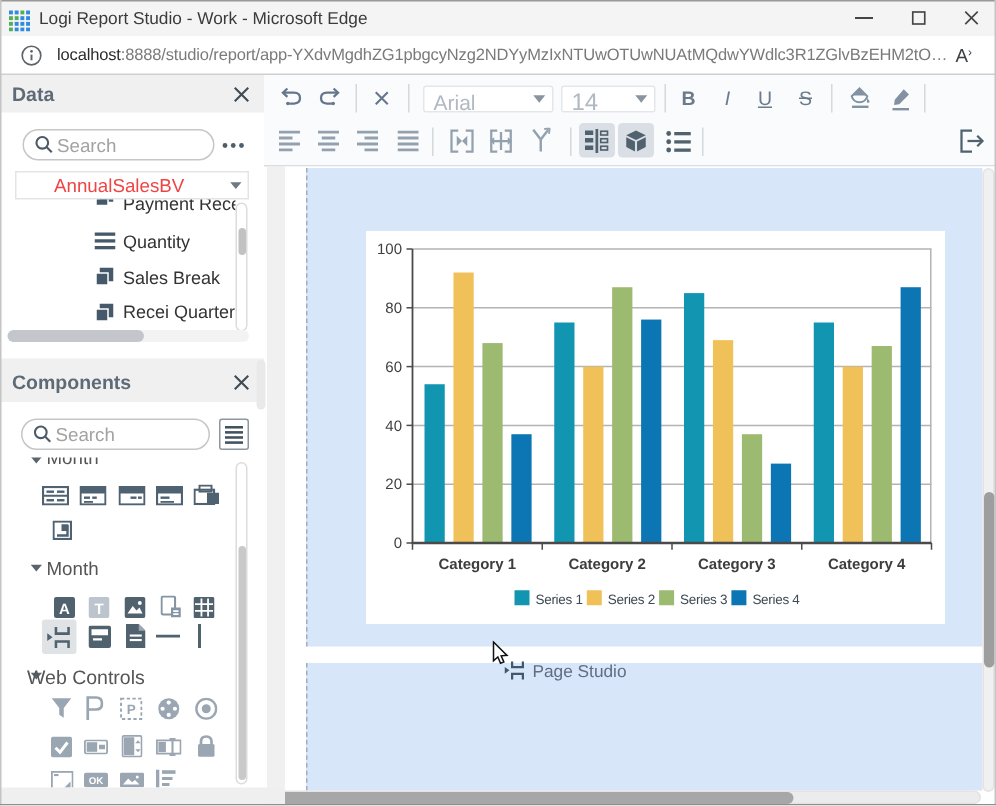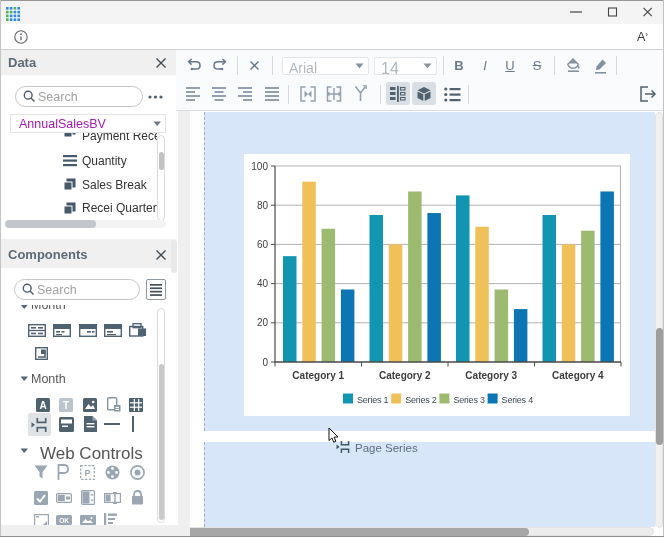--- a/index.html
+++ b/index.html
@@ -39,36 +39,38 @@
       <rect x="12.4" y="4.8" width="2.6" height="2.6" fill="#2e8bdf"></rect>
     <rect x="1" y="8.6" width="2.6" height="2.6" fill="#53ae58"></rect>
       <rect x="4.8" y="8.6" width="2.6" height="2.6" fill="#2e8bdf"></rect>
       <rect x="8.6" y="8.6" width="2.6" height="2.6" fill="#2e8bdf"></rect>
       <rect x="12.4" y="8.6" width="2.6" height="2.6" fill="#2e8bdf"></rect>
     <rect x="1" y="12.4" width="2.6" height="2.6" fill="#53ae58"></rect>
       <rect x="4.8" y="12.4" width="2.6" height="2.6" fill="#2e8bdf"></rect>
       <rect x="8.6" y="12.4" width="2.6" height="2.6" fill="#2e8bdf"></rect>
       <rect x="12.4" y="12.4" width="2.6" height="2.6" fill="#2e8bdf"></rect>
   </svg>
+  <div class="abs" style="left:26px;top:7px;font-size:11.5px;color:#3b3b3b">Logi Report Studio - Work - Microsoft Edge</div>
   <svg class="abs" style="left:569px;top:0" width="14" height="24">
       <line x1="1" y1="12" x2="13" y2="12" stroke="#454545" stroke-width="1.2"></line>
     </svg>
   <svg class="abs" style="left:606px;top:0" width="14" height="24">
       <rect x="2.5" y="8" width="8" height="8" fill="none" stroke="#454545" stroke-width="1.1"></rect>
     </svg>
   <svg class="abs" style="left:641px;top:0" width="14" height="24">
       <path d="M2.5 7.8 L10.8 16.1 M10.8 7.8 L2.5 16.1" stroke="#454545" stroke-width="1.1"></path>
     </svg>
 
   <div id="urlbar"></div>
   <svg class="abs" style="left:14px;top:30px" width="14" height="14">
       <circle cx="7" cy="7" r="6.2" fill="none" stroke="#5f6368" stroke-width="1.1"></circle>
       <line x1="7" y1="6.4" x2="7" y2="10.2" stroke="#5f6368" stroke-width="1.3"></line>
       <circle cx="7" cy="4.2" r="0.9" fill="#5f6368"></circle>
     </svg>
+  <div id="urltext"><b>localhost</b>:8888/studio/report/app-YXdvMgdhZG1pbgcyNzg2NDYyMzIxNTUwOTUwNUAtMQdwYWdlc3R1ZGlvBzEHM2tO…</div>
   <div class="abs" style="left:637px;top:30px;font-size:12.5px;color:#3c4043">A<span style="font-size:8px;vertical-align:4px">›</span></div>
 
   <div id="toolbar"></div>
 
   <svg class="abs" style="left:187px;top:58px" width="15" height="14">
       <path d="M4.6 1 L1.6 3.8 L4.6 6.6" fill="none" stroke="#64768c" stroke-width="1.5"></path>
       <path d="M2.2 3.8 L9 3.8 Q13 3.8 13 7.4 Q13 11 9 11 L5.8 11" fill="none" stroke="#64768c" stroke-width="1.5"></path>
       <circle cx="4.9" cy="11" r="1.2" fill="#64768c"></circle>
     </svg>
   <svg class="abs" style="left:212px;top:58px" width="15" height="14">
@@ -221,21 +223,21 @@
   <div class="abs" style="left:38px;top:90px;font-size:12.5px;color:#a2a2a2">Search</div>
   <svg class="abs" style="left:148px;top:94px" width="16" height="6">
       <g fill="#4f5e6b">
         <circle cx="2" cy="3" r="1.6"></circle>
         <circle cx="7.5" cy="3" r="1.6"></circle>
         <circle cx="13" cy="3" r="1.6"></circle>
       </g>
     </svg>
 
   <div class="abs" style="left:10px;top:114px;width:156px;height:19px;background:#fff;border:1px solid #e2e5e8"></div>
-  <div class="abs" style="left:19px;top:117px;font-size:12.5px;color:#a21caf">AnnualSalesBV</div>
+  <div class="abs" style="left:36px;top:117px;font-size:12.5px;color:#ef4444">AnnualSalesBV</div>
   <svg class="abs" style="left:153px;top:121px" width="9" height="6">
       <path d="M0.5 0.5 L8 0.5 L4.2 5 Z" fill="#6e7a85"></path>
     </svg>
 
   <div class="abs" style="left:10px;top:133px;width:147px;height:84px;overflow:hidden">
     <svg class="abs" style="left:53px;top:-8px" width="13" height="13">
         <rect x="3.5" y="0.5" width="9" height="9" fill="#46596b"></rect>
         <rect x="0.5" y="3.5" width="9" height="9" fill="#fff"></rect>
         <rect x="1.5" y="4.5" width="7" height="7" fill="#46596b"></rect>
       </svg>
@@ -393,21 +395,21 @@
     <svg class="abs" style="left:104px;top:118px" width="16" height="3">
         <rect x="0" y="0" width="16" height="2" fill="#51626f"></rect>
       </svg>
     <svg class="abs" style="left:132px;top:111px" width="3" height="16">
         <rect x="0" y="0" width="2" height="16" fill="#51626f"></rect>
       </svg>
 
     <svg class="abs" style="left:20px;top:143px" width="9" height="6">
         <path d="M0.5 0.5 L8 0.5 L4.2 5 Z" fill="#5a646e"></path>
       </svg>
-    <div class="abs" style="left:40px;top:139px;font-size:17px;color:#555">Web Controls</div>
+    <div class="abs" style="left:18px;top:139px;font-size:13px;color:#555">Web Controls</div>
 
     <svg class="abs" style="left:34px;top:160px" width="14" height="15">
         <path d="M0.5 0.5 L13.5 0.5 L8.5 7 L8.5 13.5 L5.5 11.5 L5.5 7 Z" fill="#9aa6b2"></path>
       </svg>
     <svg class="abs" style="left:57px;top:159px" width="12" height="16">
         <path d="M1.5 16 L1.5 1 L7 1 Q11 1 11 5 Q11 9 7 9 L2 9" fill="none" stroke="#9aa6b2" stroke-width="1.8"></path>
       </svg>
     <svg class="abs" style="left:80px;top:160px" width="15" height="15">
         <rect x="0.7" y="0.7" width="13.6" height="13.6" fill="none" stroke="#9aa6b2" stroke-width="1.3" stroke-dasharray="2.2 1.6"></rect>
         <text x="7.5" y="11" text-anchor="middle" font-size="9" font-weight="bold" fill="#9aa6b2" font-family="Liberation Sans">P</text>
@@ -541,21 +543,21 @@
   <text x="209.4" y="248.5" font-size="9" letter-spacing="-0.2" fill="#3f4a55" font-family="Liberation Sans">Series 3</text>
   <rect x="243.6" y="239.5" width="10" height="10" fill="#0c76b4"></rect>
   <text x="257.6" y="248.5" font-size="9" letter-spacing="-0.2" fill="#3f4a55" font-family="Liberation Sans">Series 4</text>
   </svg>
 
   <svg class="abs" style="left:336px;top:440px" width="15" height="14">
     <path d="M0.5 4.6 L3.6 6.9 L0.5 9.2 Z" fill="#41586c"></path>
     <path d="M5.4 1 L5.4 4.7 L12.6 4.7 L12.6 1" fill="none" stroke="#41586c" stroke-width="1.5"></path>
     <path d="M5.4 13 L5.4 9.3 L12.6 9.3 L12.6 13" fill="none" stroke="#41586c" stroke-width="1.5"></path>
   </svg>
-  <div class="abs" style="left:355px;top:442px;font-size:11.5px;color:#5e6e84">Page Series</div>
+  <div class="abs" style="left:355px;top:442px;font-size:11.5px;color:#5e6e84">Page Studio</div>
 
   <svg class="abs" style="left:328px;top:427px" width="12" height="18">
     <path d="M1 1 L1 13.6 L3.9 11 L5.7 15.2 L7.9 14.3 L6.1 10.2 L10 9.9 Z" fill="#fff" stroke="#111" stroke-width="1"></path>
   </svg>
 
   <div class="abs" style="left:655px;top:112px;width:8px;height:416px;background:#f0f0f0;border:1px solid #e3e3e3;border-radius:4px"></div>
   <div class="abs" style="left:655.5px;top:328px;width:7px;height:117px;background:#9e9e9e;border-radius:3.5px"></div>
 
   <div class="abs" style="left:178px;top:527px;width:476px;height:9px;background:#ececec;border:1px solid #e3e3e3;border-radius:4.5px"></div>
   <div class="abs" style="left:178px;top:528px;width:351px;height:7.5px;background:#a7a7a7;border-radius:4px"></div>

